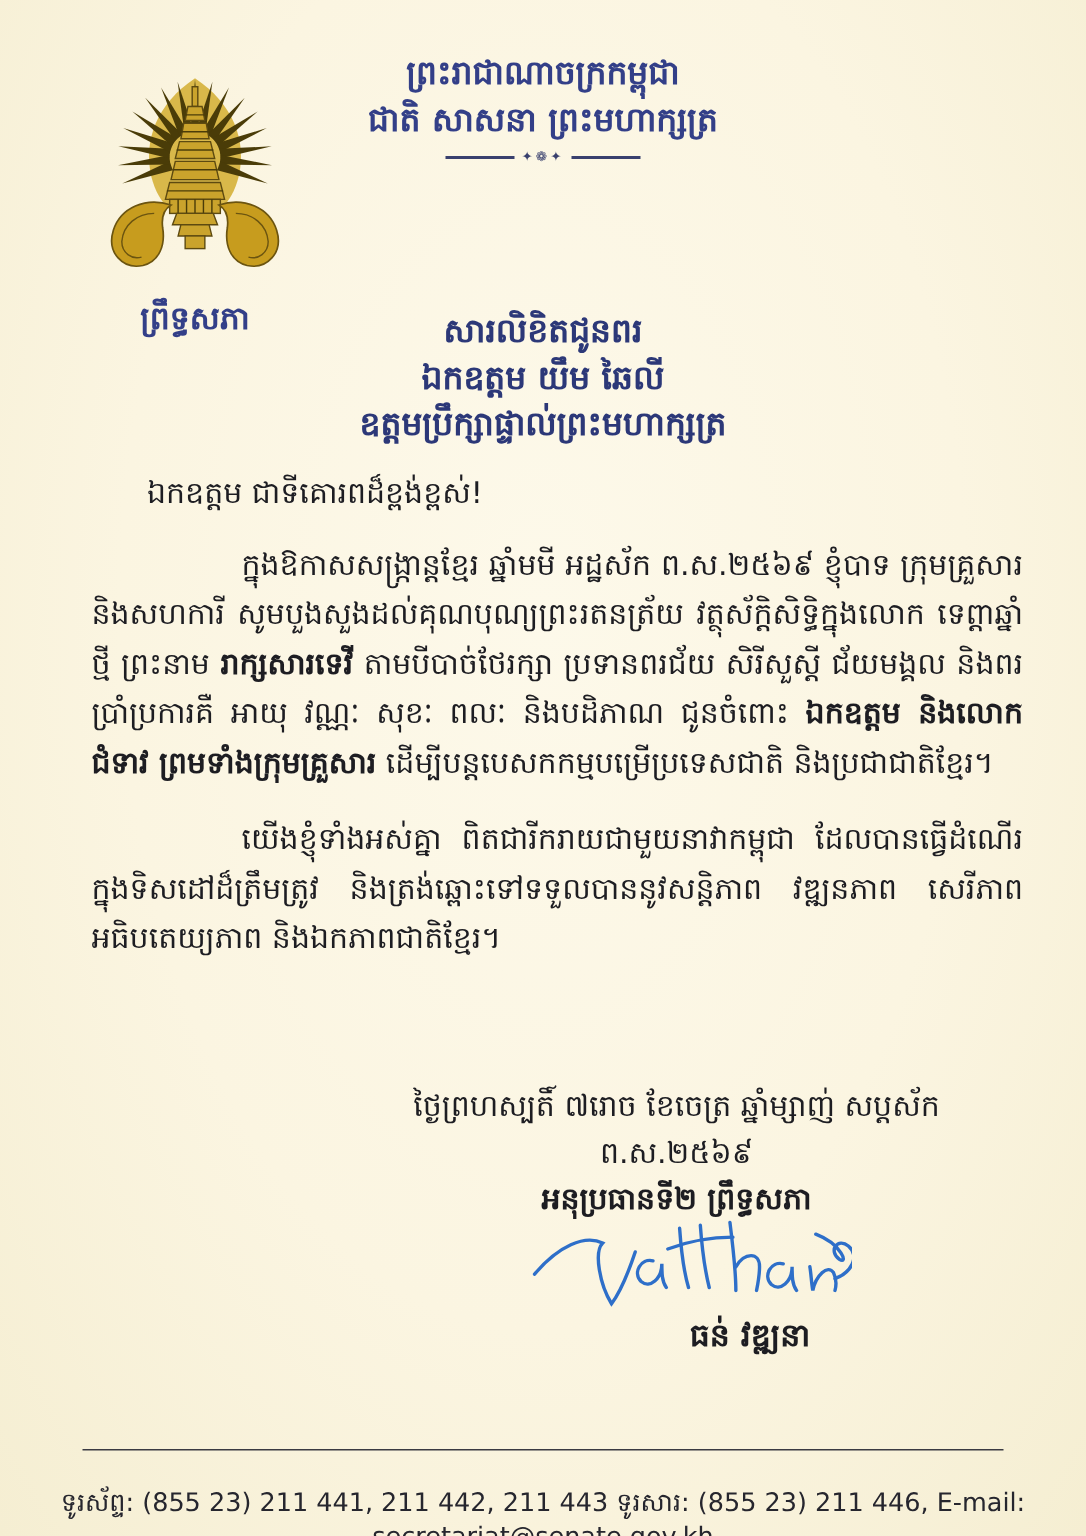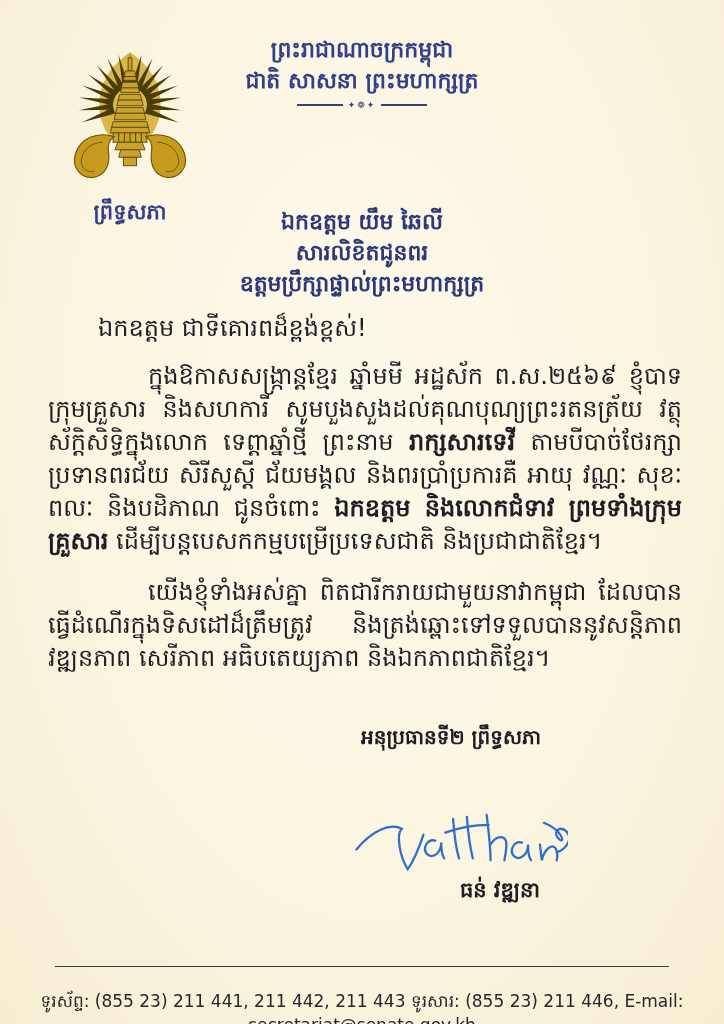--- a/index.html
+++ b/index.html
@@ -16,23 +16,23 @@
   .kingdom-header{position:absolute;top:34px;left:0;right:0;text-align:center;
     color:#333f88;font-weight:700;font-size:22px;line-height:31px;}
   .ornament{position:absolute;top:100px;left:0;right:0;display:flex;justify-content:center;
     align-items:center;gap:5px;color:#39406e;}
   .ornament .ln{width:46px;height:1.5px;background:#39406e;}
   .ornament .glyphs{font-size:9px;letter-spacing:2px;line-height:10px;}
   .emblem-wrap{position:absolute;left:64px;top:50px;width:132px;text-align:center;}
   .emblem-caption{margin-top:12px;color:#333f88;font-weight:700;font-size:21px;}
   .letter-title{position:absolute;top:206px;left:0;right:0;text-align:center;
     color:#2c3878;font-weight:700;font-size:22px;line-height:31px;}
-  .body-block{position:absolute;top:312px;left:48px;right:42px;font-size:24px;line-height:33px;}
+  .body-block{position:absolute;top:312px;left:48px;right:42px;font-size:20px;line-height:33px;}
   .salutation{margin:0 0 15px 50px;}
-  .body-block p{margin:0 0 18px 0;text-indent:100px;text-align:justify;}
+  .body-block p{margin:0 0 18px 13px;text-indent:100px;text-align:justify;}
   .b{font-weight:700;}
   .date-block{position:absolute;top:722px;left:228px;width:446px;text-align:center;
     font-size:20px;line-height:31px;}
   .date-block .pos{font-weight:700;}
   .signature-wrap{position:absolute;left:350px;top:808px;width:218px;height:74px;}
   .signer-name{position:absolute;left:393px;top:876px;width:214px;text-align:center;
     font-weight:700;font-size:21px;}
   .footer-rule{position:absolute;left:55px;right:55px;top:966px;border-top:1.5px solid #3a3a42;}
   .footer-line1{position:absolute;top:970px;left:0;right:0;text-align:center;
     font-size:13.5px;color:#26262e;}
@@ -114,32 +114,33 @@
       <path d="M82,92 C100,86 118,94 123,110 C128,126 116,138 102,135 C90,132 86,120 88,108 C89,100 87,95 82,92 Z" fill="#c79c1e" stroke="#6b5410" stroke-width="1.2"></path>
       <g stroke="#6b5410" stroke-width="1" fill="none">
         <path d="M36,98 C24,98 14,106 13,118 C13,126 20,131 27,129"></path>
         <path d="M94,98 C106,98 116,106 117,118 C117,126 110,131 103,129"></path>
       </g>
     </svg>
     <div class="emblem-caption">ព្រឹទ្ធសភា</div>
   </div>
 
   <div class="letter-title">
+    <div>សារលិខិតជូនពរ</div>
     <div>ឯកឧត្តម យឹម ឆៃលី</div>
-    <div>សារលិខិតជូនពរ</div>
     <div>ឧត្តមប្រឹក្សាផ្ទាល់ព្រះមហាក្សត្រ</div>
   </div>
 
   <div class="body-block">
     <div class="salutation">ឯកឧត្តម ជាទីគោរពដ៏ខ្ពង់ខ្ពស់!</div>
     <p><span>ក្នុងឱកាសសង្ក្រាន្តខ្មែរ ឆ្នាំមមី អដ្ឋស័ក ព.ស.២៥៦៩ ខ្ញុំបាទ ក្រុមគ្រួសារ និងសហការី សូមបួងសួងដល់គុណបុណ្យព្រះរតនត្រ័យ វត្ថុស័ក្តិសិទ្ធិក្នុងលោក ទេព្តាឆ្នាំថ្មី ព្រះនាម </span><span class="b">រាក្សសារទេវី</span><span> តាមបីបាច់ថែរក្សា ប្រទានពរជ័យ សិរីសួស្ដី ជ័យមង្គល និងពរប្រាំប្រការគឺ អាយុ វណ្ណៈ សុខៈ ពលៈ និងបដិភាណ ជូនចំពោះ </span><span class="b">ឯកឧត្តម និងលោកជំទាវ ព្រមទាំងក្រុមគ្រួសារ</span><span> ដើម្បីបន្តបេសកកម្មបម្រើប្រទេសជាតិ និងប្រជាជាតិខ្មែរ។</span></p>
     <p><span>យើងខ្ញុំទាំងអស់គ្នា ពិតជារីករាយជាមួយនាវាកម្ពុជា ដែលបានធ្វើដំណើរក្នុងទិសដៅដ៏ត្រឹមត្រូវ និងត្រង់ឆ្ពោះទៅទទួលបាននូវសន្តិភាព វឌ្ឍនភាព សេរីភាព អធិបតេយ្យភាព និងឯកភាពជាតិខ្មែរ។</span></p>
   </div>
 
   <div class="date-block">
+    <div>ថ្ងៃព្រហស្បតិ៍ ៧រោច ខែចេត្រ ឆ្នាំម្សាញ់ សប្តស័ក ព.ស.២៥៦៩</div>
     <div class="pos">អនុប្រធានទី២ ព្រឹទ្ធសភា</div>
   </div>
 
   <div class="signature-wrap">
     <svg width="218" height="74" viewBox="0 0 220 75">
       <g fill="none" stroke="#2e6fc9" stroke-width="2.3" stroke-linecap="round">
         <path d="M6,42 C22,23 40,15 52,21 C46,27 50,49 58,62 C64,54 70,39 74,27"></path>
         <path d="M86,33 C78,31 72,41 78,47 C84,52 92,45 92,35 C92,41 92,47 95,51"></path>
         <path d="M104,11 C105,25 107,41 110,51"></path>
         <path d="M118,9 C119,23 121,39 124,51"></path>

